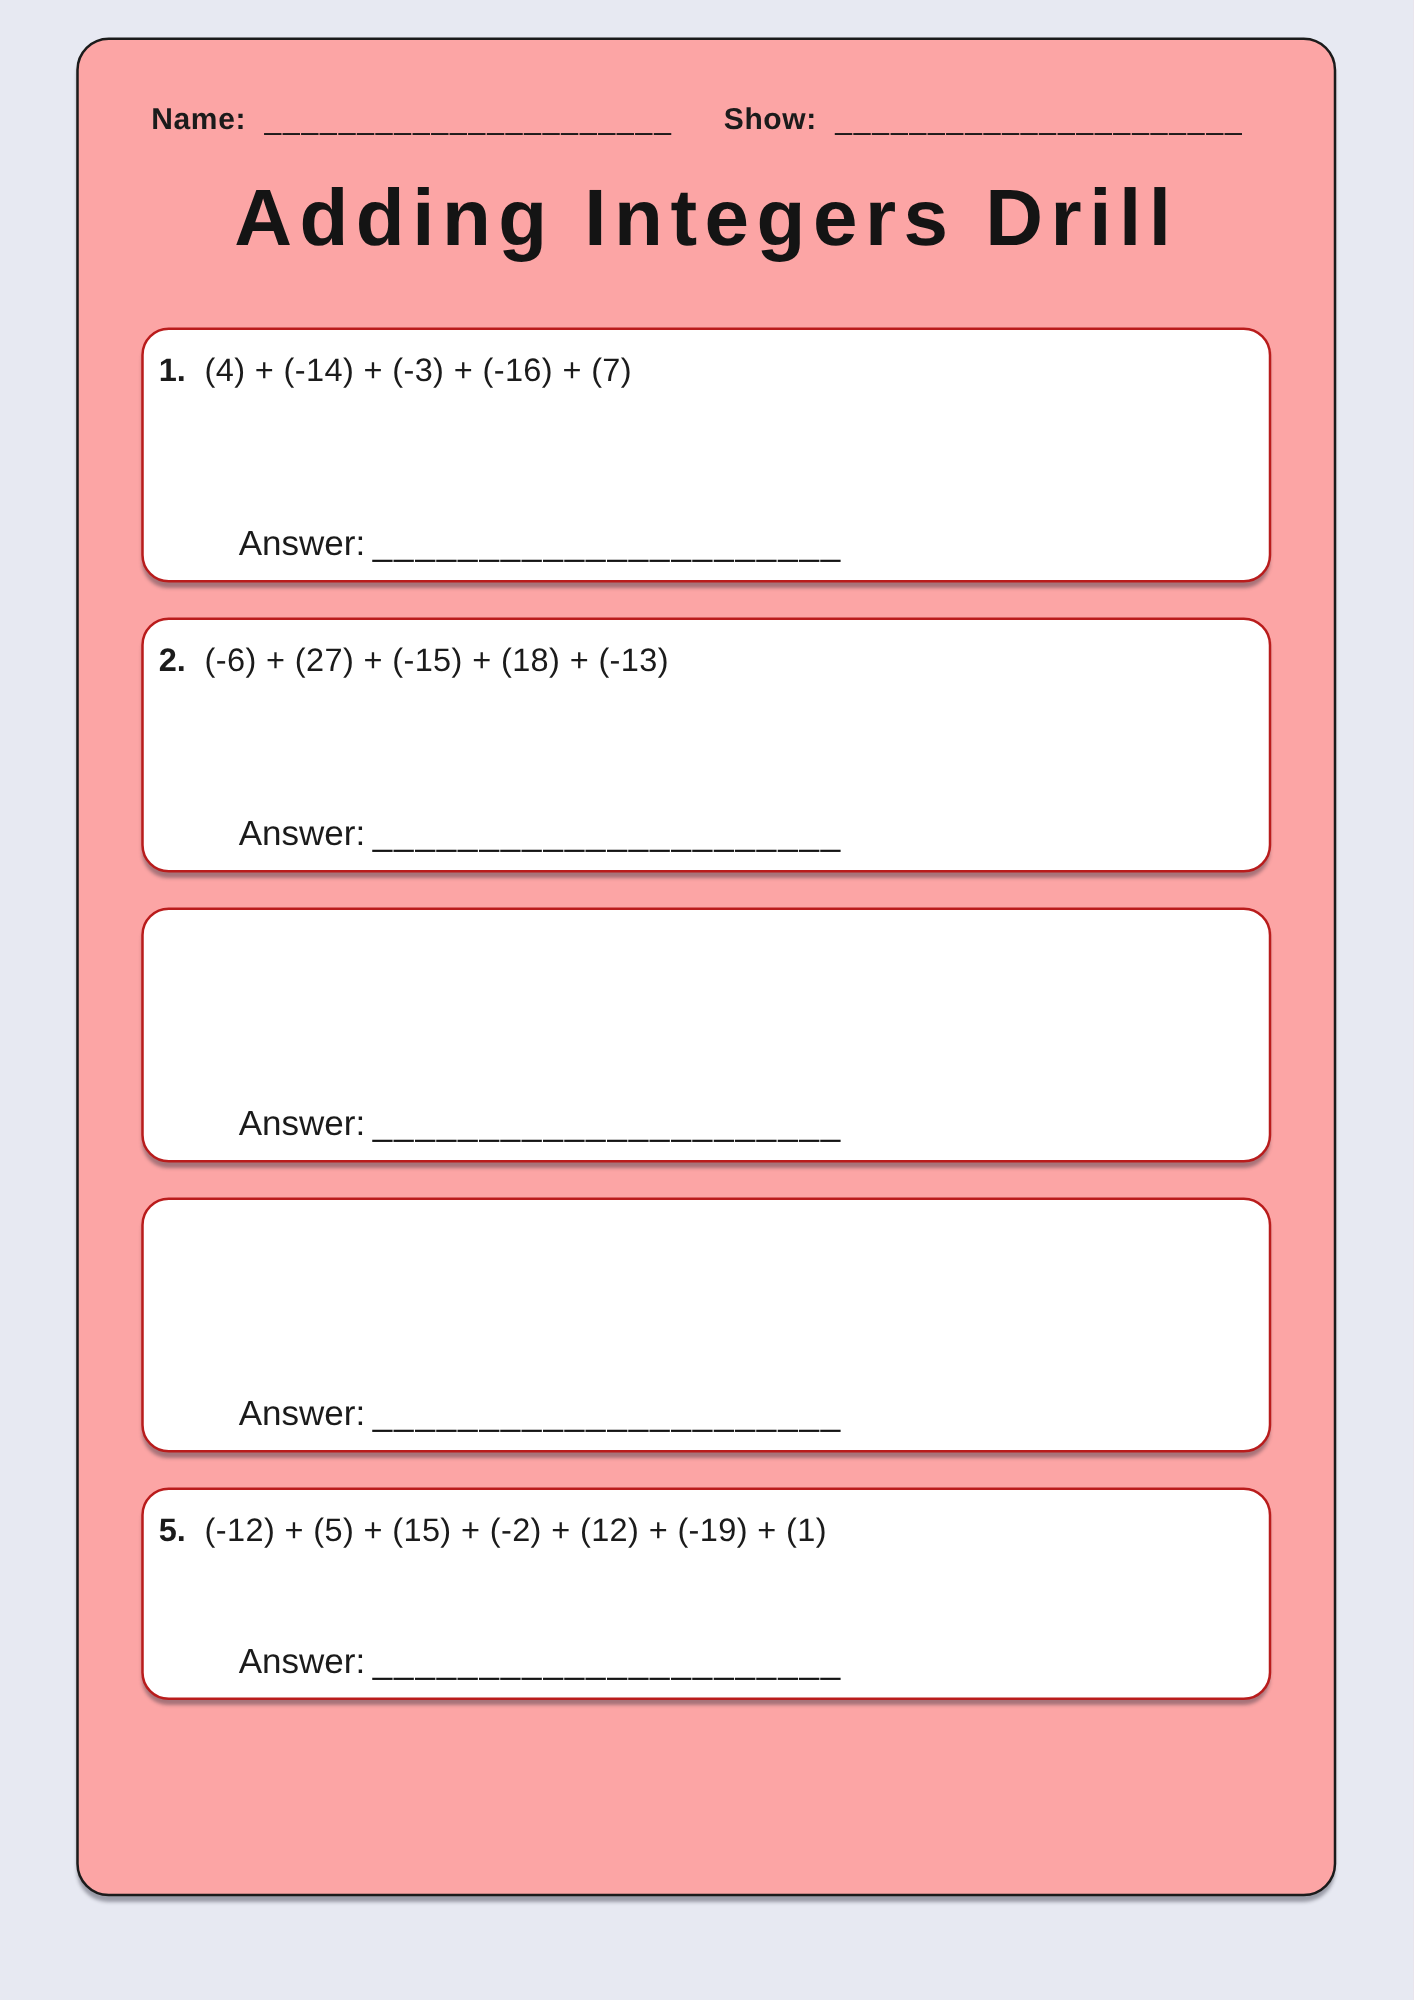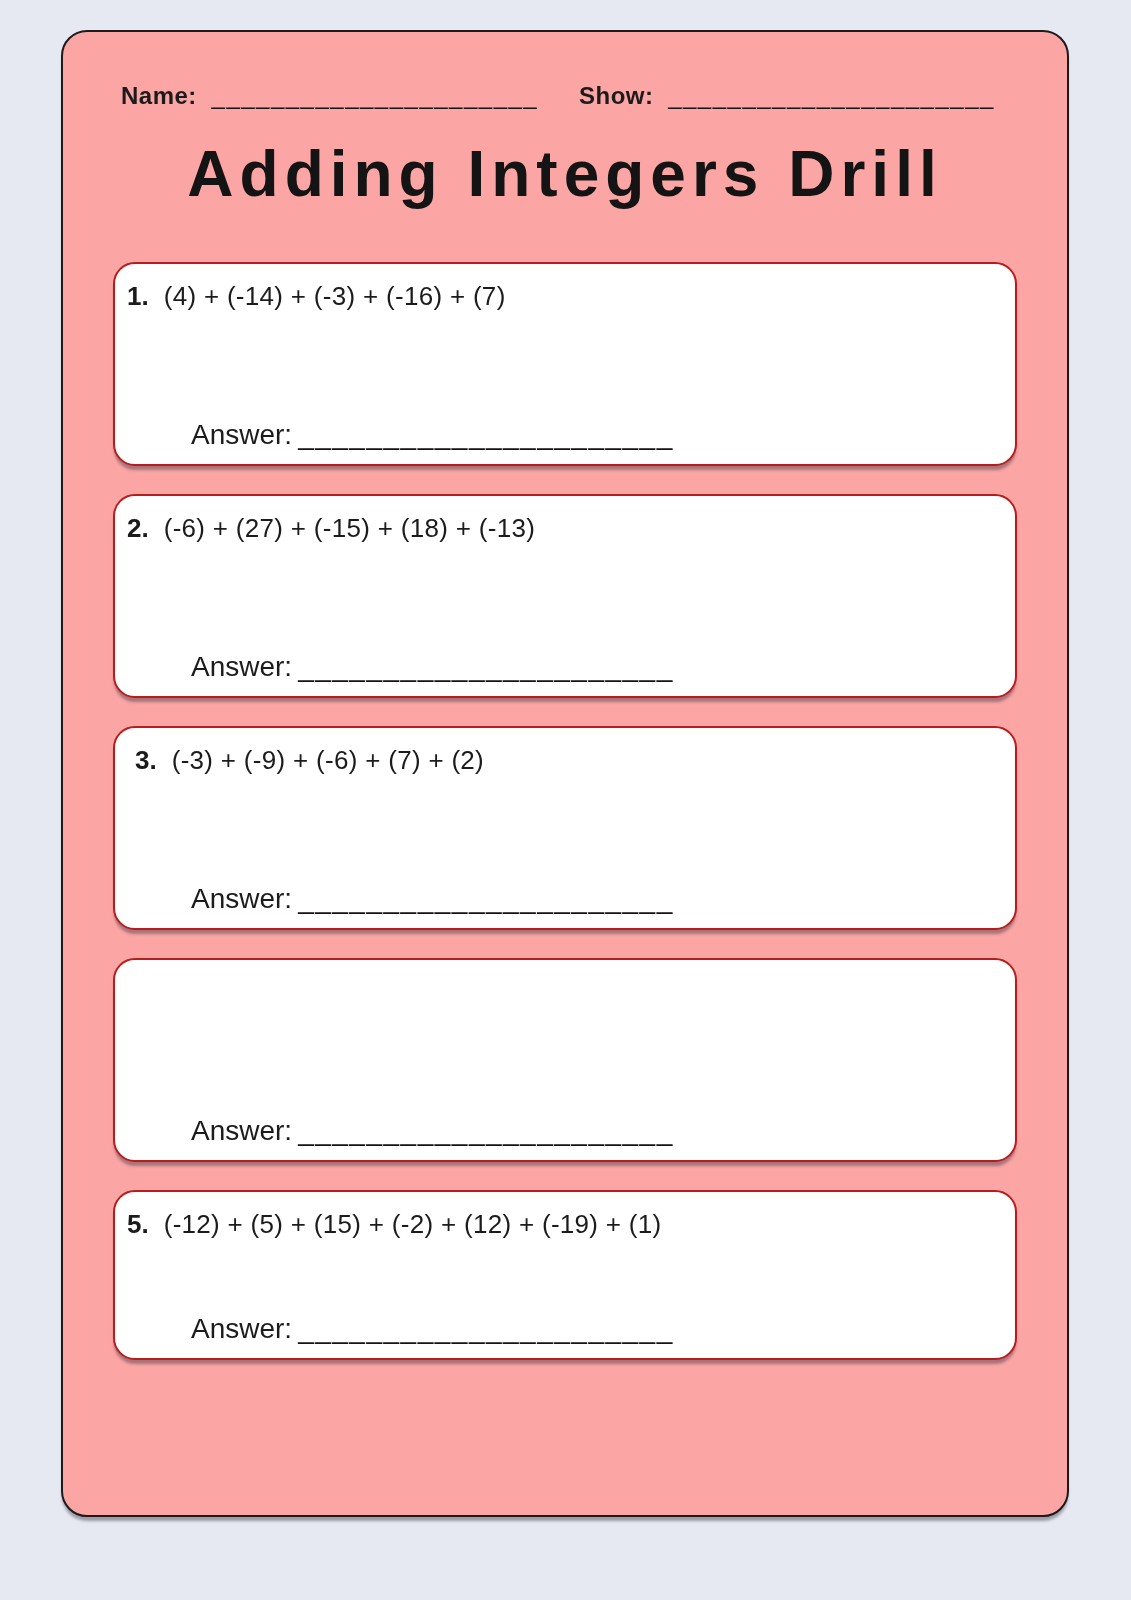--- a/index.html
+++ b/index.html
@@ -119,23 +119,20 @@
       <div class="qrow">
         <span class="qnum">2.</span><span class="qexpr">(-6) + (27) + (-15) + (18) + (-13)</span>
       </div>
       <div class="workspace"></div>
       <div class="answer-row">
         <span class="answer-label">Answer:</span><span class="blank answer-blank">______________________</span>
       </div>
     </div>
 
     <div class="qbox">
-      <div class="qrow">
-        <span class="qnum" style="margin-left:8px;">3.</span><span class="qexpr">(-3) + (-9) + (-6) + (7) + (2)</span>
-      </div>
       <div class="workspace"></div>
       <div class="answer-row">
         <span class="answer-label">Answer:</span><span class="blank answer-blank">______________________</span>
       </div>
     </div>
 
     <div class="qbox">
       <div class="workspace"></div>
       <div class="answer-row">
         <span class="answer-label">Answer:</span><span class="blank answer-blank">______________________</span>

